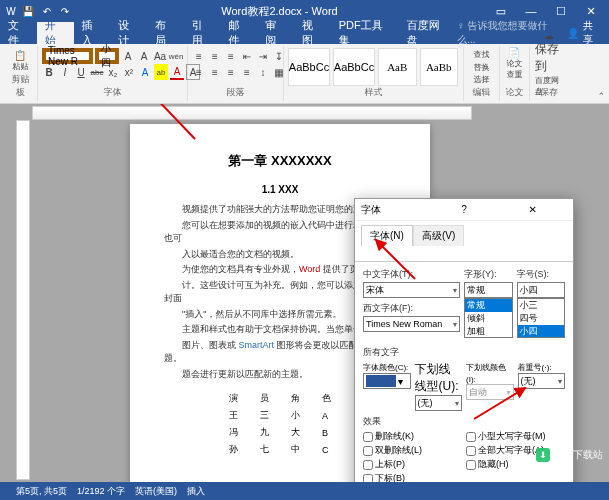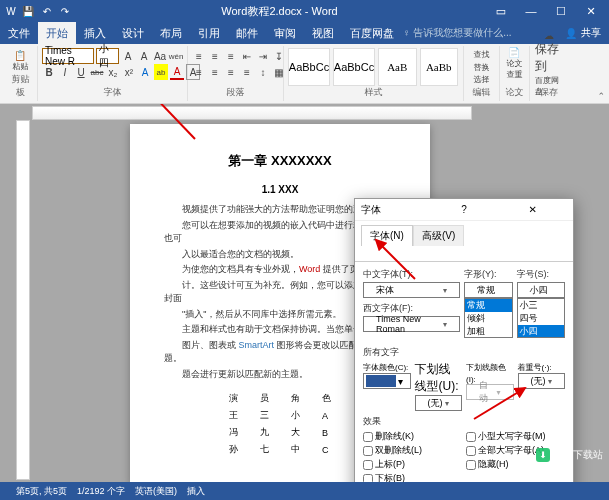--- a/index.html
+++ b/index.html
@@ -15,21 +15,21 @@
 .mtab.active{background:#f3f3f3;color:#2b579a}
 .mtab.file{color:#fff}
 .menubar .searchbox{margin-left:1px;color:#bcd;font-size:10px;display:flex;align-items:center}
 .menubar .spacer{flex:1}
 .share{padding:0 8px;display:flex;align-items:center;font-size:10px}
 .ribbon{height:60px;background:#f3f3f3;border-bottom:1px solid #d4d4d4;display:flex;padding:2px 4px;position:relative}
 .rgroup{border-right:1px solid #e0e0e0;padding:2px 4px;display:flex;flex-direction:column;justify-content:space-between}
 .rlabel{text-align:center;font-size:9px;color:#666;margin-top:auto}
 .rrow{display:flex;gap:2px;align-items:center}
 .rbtn{min-width:14px;height:16px;display:inline-flex;align-items:center;justify-content:center;font-size:10px;color:#444;padding:0 1px}
-.combo{height:16px;border:1px solid #a16207;background:#fff;font-size:10px;padding:0 2px;display:inline-flex;align-items:center}
+.combo{height:16px;border:4px solid #a16207;background:#fff;font-size:10px;padding:0 2px;display:inline-flex;align-items:center}
 .stylebox{width:42px;height:38px;border:1px solid #ddd;background:#fff;display:inline-flex;flex-direction:column;align-items:center;justify-content:center;font-size:9px;margin-right:1px}
 .stylebox .big{font-size:11px}
 .collapse{position:absolute;bottom:2px;right:4px;font-size:9px;color:#666}
 .workspace{position:relative;height:380px;background:#a8a8a8;overflow:hidden}
 .vruler{position:absolute;left:16px;top:16px;width:14px;height:360px;background:#fff;border:1px solid #ccc}
 .hruler{position:absolute;left:32px;top:2px;height:14px;width:440px;background:linear-gradient(#fff,#eee);border:1px solid #ccc}
 .page{position:absolute;left:130px;top:20px;width:300px;height:360px;background:#fff;box-shadow:0 2px 8px rgba(0,0,0,.3);padding:28px 34px;font-family:SimSun}
 .page h1{text-align:center;font-size:13px;font-weight:bold;margin-bottom:14px}
 .page h2{text-align:center;font-size:11px;font-weight:bold;margin-bottom:10px}
 .page h3{text-align:center;font-size:10px;font-weight:bold;margin-bottom:8px}
@@ -43,21 +43,21 @@
 .dialog{position:absolute;left:354px;top:94px;width:220px;height:348px;background:#fff;border:1px solid #999;box-shadow:0 4px 16px rgba(0,0,0,.4);font-size:10px}
 .dlg-title{height:22px;display:flex;align-items:center;padding:0 6px;border-bottom:1px solid #eee}
 .dlg-title span{flex:1}
 .dlg-close{width:16px;text-align:center;cursor:pointer}
 .dlg-tabs{display:flex;padding:4px 6px 16px;gap:0}
 .dlg-tab{padding:3px 8px;border:1px solid #ccc;border-bottom:none;background:#fff;font-size:10px}
 .dlg-tab.inactive{background:#f0f0f0;border-color:#ddd}
 .dlg-body{padding:6px 8px;border-top:1px solid #ccc;margin-top:-1px}
 .fld{margin-bottom:4px}
 .fld label{display:block;font-size:9px;color:#333;margin-bottom:1px}
-.sel{width:100%;height:16px;border:1px solid #7a7a7a;background:#fff;font-size:9px;padding:0 12px;display:flex;align-items:center;justify-content:space-between}
+.sel{width:100%;height:16px;border:1px solid #7a7a7a;background:#fff;font-size:9px;padding:0 2px;display:flex;align-items:center;justify-content:space-between}
 .sel .dd{font-size:8px;color:#666}
 .row3{display:flex;gap:4px}
 .row3>div{flex:1}
 .listbox{border:1px solid #7a7a7a;height:40px;font-size:9px;overflow:hidden}
 .listbox div{padding:0 2px}
 .listbox .selrow{background:#0078d7;color:#fff}
 .section-label{font-size:9px;margin:4px 0 2px;color:#333}
 .color-sel{width:100%;height:16px;border:1px solid #7a7a7a;display:flex;align-items:center}
 .color-sw{width:30px;height:12px;margin:0 2px}
 .chkgrid{display:grid;grid-template-columns:1fr 1fr;gap:1px 4px;font-size:9px;margin-top:2px}
@@ -91,20 +91,21 @@
 <div class="menubar">
   <div class="mtab file">文件</div>
   <div class="mtab active">开始</div>
   <div class="mtab">插入</div>
   <div class="mtab">设计</div>
   <div class="mtab">布局</div>
   <div class="mtab">引用</div>
   <div class="mtab">邮件</div>
   <div class="mtab">审阅</div>
   <div class="mtab">视图</div>
+  <div class="mtab">PDF工具集</div>
   <div class="mtab">百度网盘</div>
   <div class="searchbox">♀ 告诉我您想要做什么...</div>
   <div class="spacer"></div>
   <div class="share">
       <span style="margin-right:3px">👤</span>
       <span>共享</span>
     </div>
 </div>
 
 <div class="ribbon">

